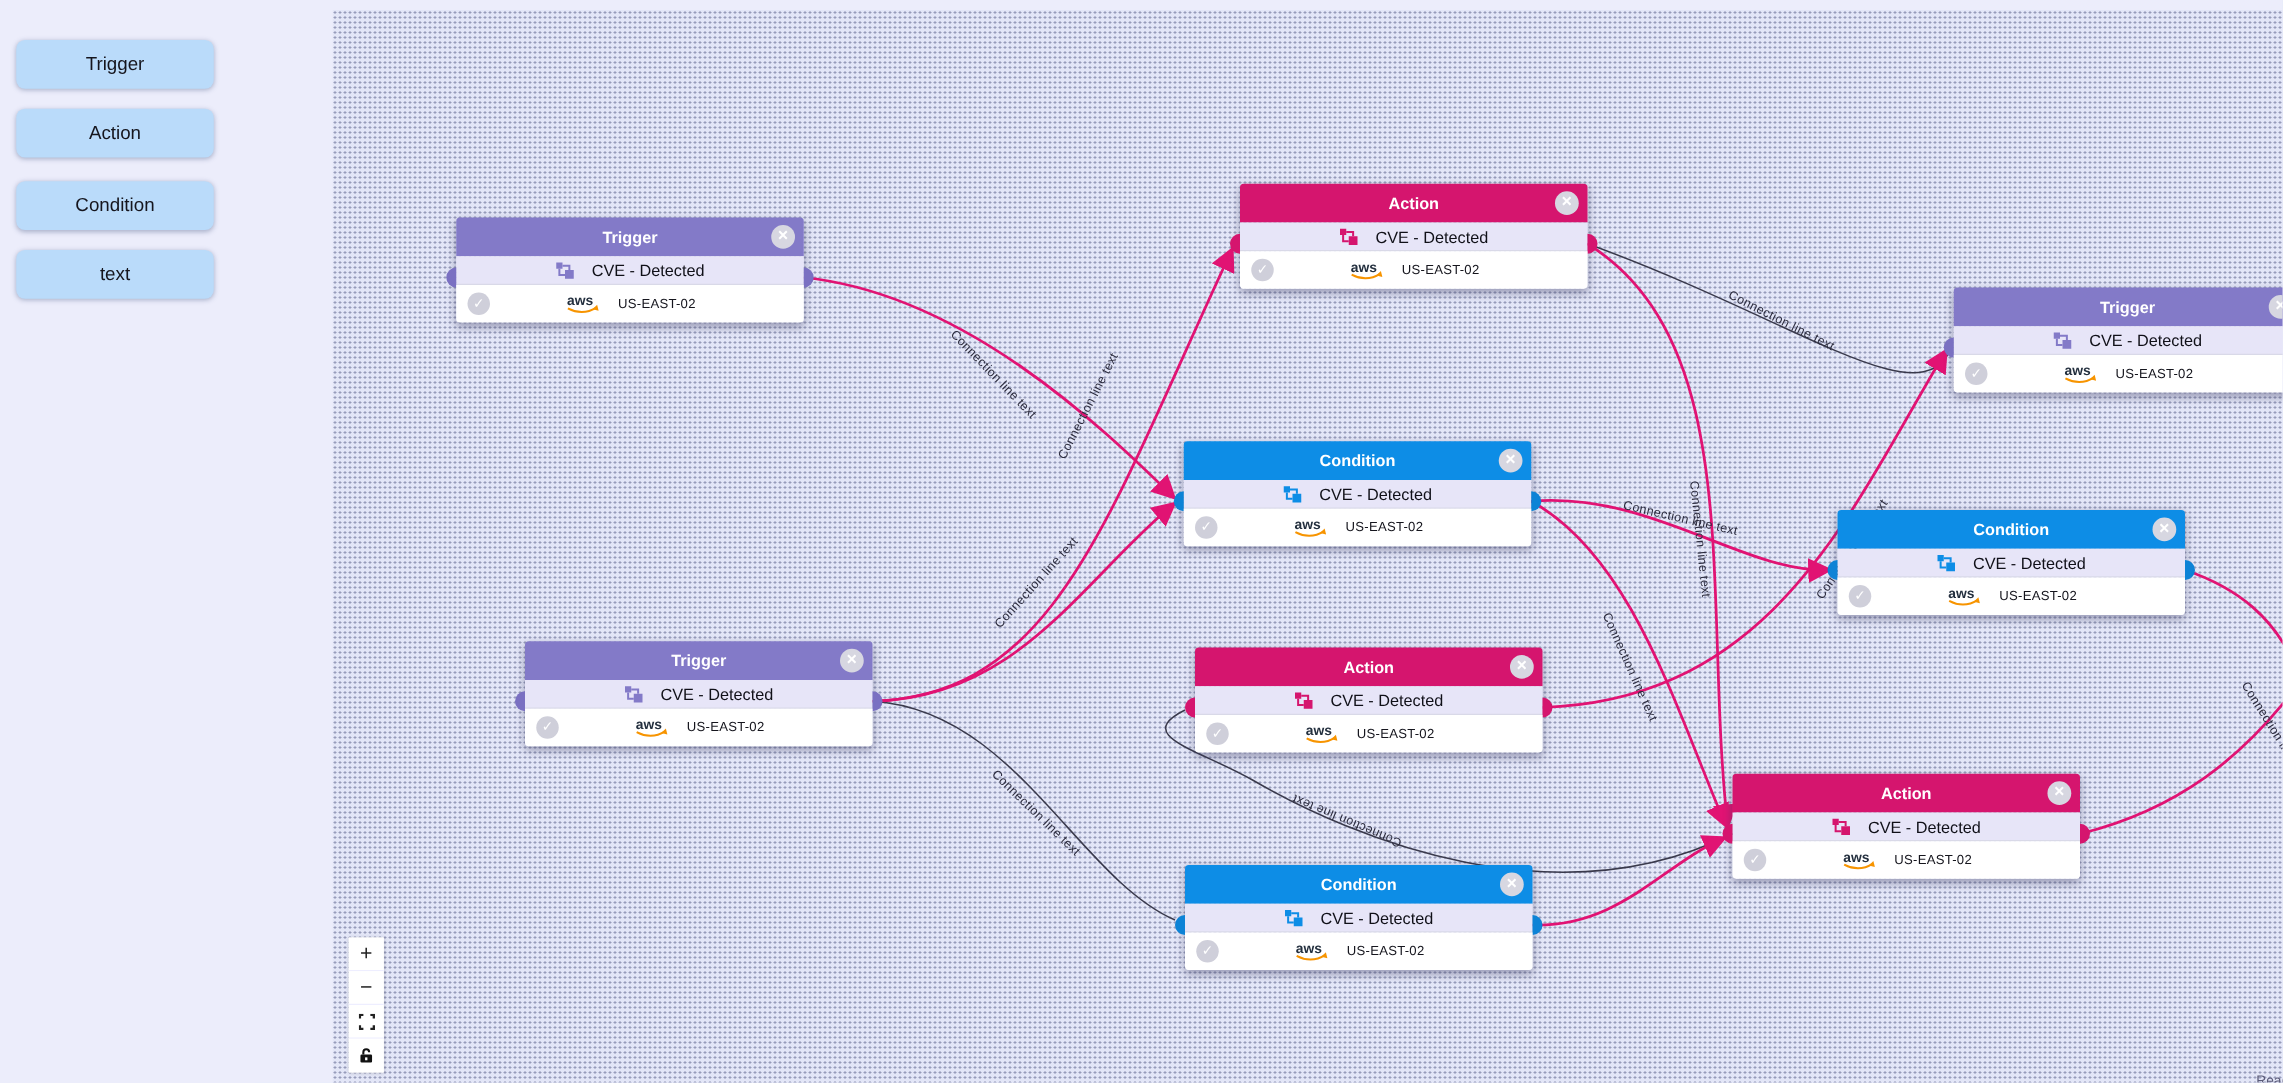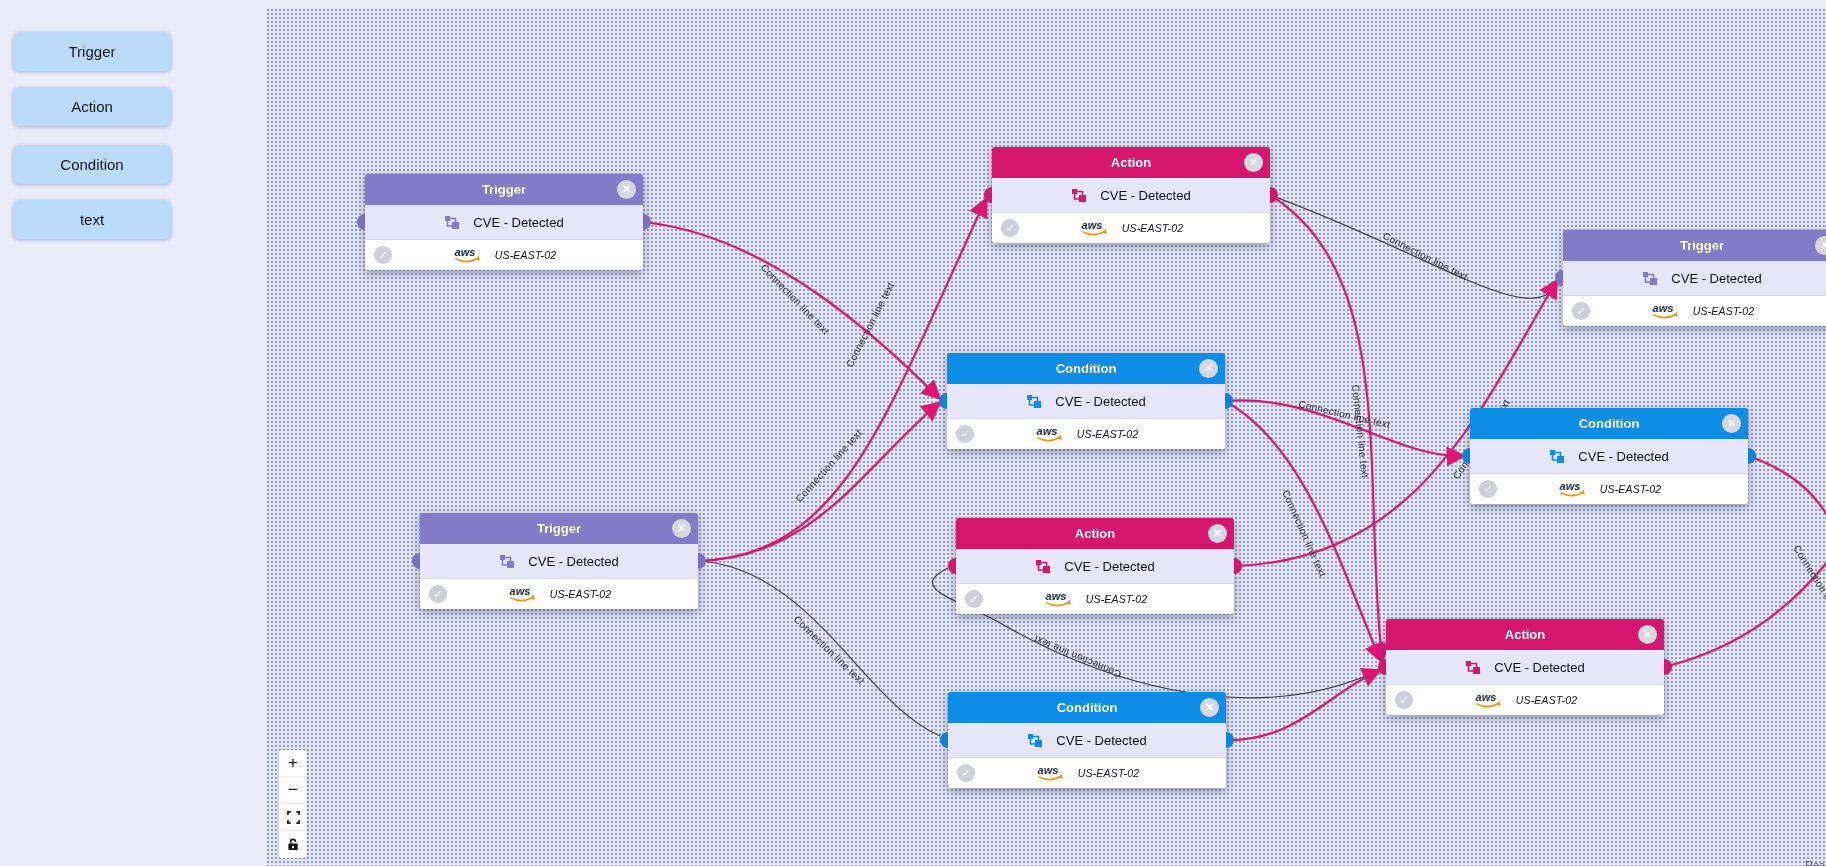--- a/index.html
+++ b/index.html
@@ -29,28 +29,28 @@
   
   .node { position:absolute; width:278px; border-radius:3px;
     box-shadow:0 3px 8px rgba(55,55,95,.45); font-size:13px; margin-left:-266px;
     margin-top:-8px; }
   .node-header { height:31px; display:flex; align-items:center; justify-content:center;
     color:#fff; font-weight:bold; font-size:13px; position:relative;
     border-radius:3px 3px 0 0; }
   .node-close { position:absolute; right:7px; top:6px; width:19px; height:19px;
     border-radius:50%; background:#d7d7e1; color:#fff; font-size:11px; line-height:19px;
     text-align:center; font-weight:bold; cursor:pointer; }
-  .node-mid { height:35px; background:#e7e5f8; display:flex; align-items:center;
+  .node-mid { height:23px; background:#e7e5f8; display:flex; align-items:center;
     justify-content:center; gap:13px; color:#101018; position:relative;
     border-bottom:1px solid #d9d9e8; }
   .node-bottom { height:30px; background:#ffffff; display:flex; align-items:center;
     color:#15151d; position:relative; border-radius:0 0 3px 3px; }
   .check-circle { position:absolute; left:9px; width:18px; height:18px; border-radius:50%;
     background:#cfcfda; color:#fff; font-size:11px; line-height:18px; text-align:center; }
-  .bottom-center { flex:1; display:flex; align-items:center; justify-content:center; gap:11px;font-style:italic; }
+  .bottom-center { flex:1; display:flex; align-items:center; justify-content:center; gap:11px; }
   .region { font-size:10.5px; letter-spacing:.2px; }
 
   .handle { position:absolute; width:8px; height:16px; top:9px; cursor:crosshair; }
   .handle.left  { left:-8px; border-radius:8px 0 0 8px; }
   .handle.right { right:-8px; border-radius:0 8px 8px 0; }
 
   .node.trigger   .node-header { background:#837ac8; }
   .node.trigger   .handle      { background:#7a70c2; }
   .node.trigger   .node-icon   { color:#837ac8; }
   .node.action    .node-header { background:#d5156e; }

